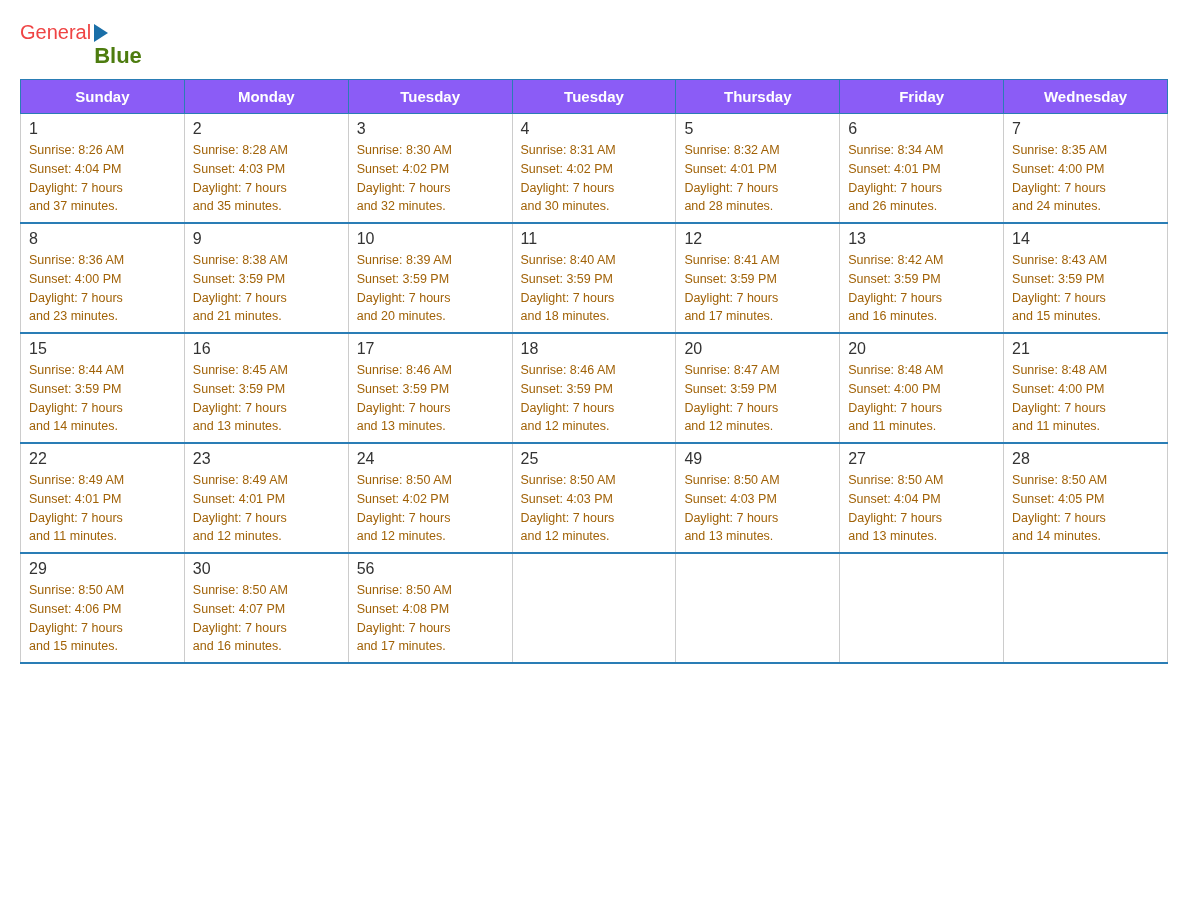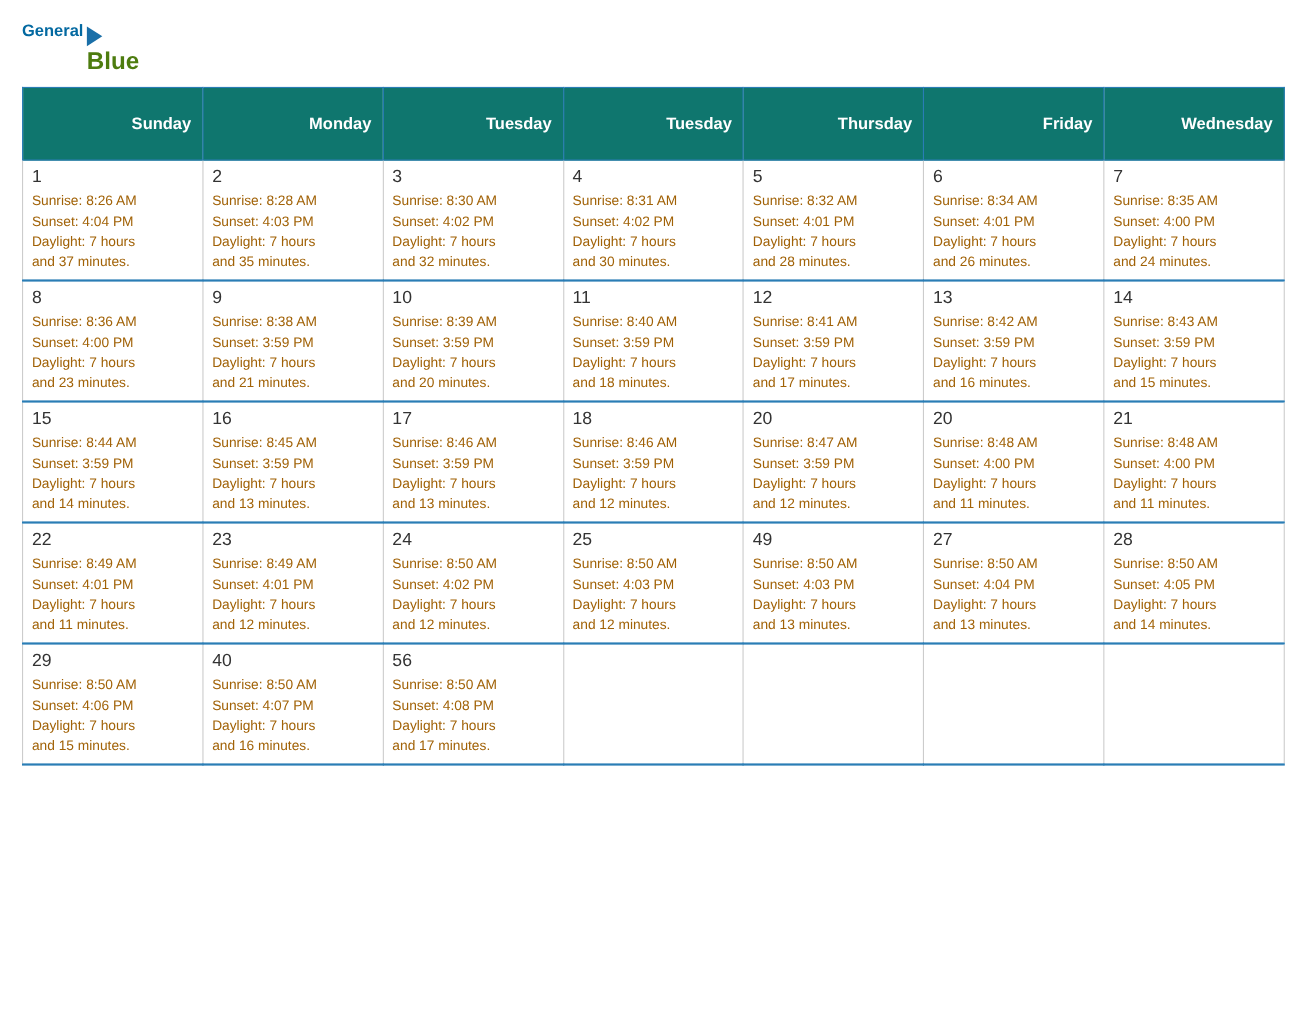--- a/index.html
+++ b/index.html
@@ -34,26 +34,26 @@
       font-size: 22px;
       color: #555;
       margin-top: 5px;
     }
     table {
       width: 100%;
       border-collapse: collapse;
       margin-top: 10px;
     }
     thead th {
-      background-color: #0f766e;
+      background-color: #8b5cf6;
       color: #fff;
       font-size: 15px;
       font-weight: bold;
-      padding: 24px 10px;
-      text-align: right;
+      padding: 8px 10px;
+      text-align: center;
       border: 1px solid #2a7db5;
     }
     tbody td {
       border: 1px solid #ccc;
       vertical-align: top;
       padding: 6px 8px;
       width: 14.28%;
       font-size: 13px;
       color: #333;
       min-height: 100px;
@@ -74,21 +74,21 @@
     }
     .empty-cell {
       background: #fff;
     }
   </style>
 </head>
 <body>
 
 <div class="header">
   <div class="logo-wrapper">
-    <div style="font-size:15px;font-weight:bold;color:#0369a1;line-height:1.2;">General</div>
+    <div style="font-size:20px;font-weight:normal;color:#ef4444;line-height:1.2;">General</div>
     <div style="display:flex;flex-direction:column;margin-left:3px;">
       <div style="width:0;height:0;border-left:14px solid #1a6fa8;border-top:9px solid transparent;border-bottom:9px solid transparent;margin-top:4px;"></div>
       <div style="font-size:22px;font-weight:bold;color:#4d7c0f;margin-top:1px;">Blue</div>
     </div>
   </div>
   <div class="title-section">
     <div class="month-title"></div>
     <div class="location-title"></div>
   </div>
 </div>
@@ -370,21 +370,21 @@
         <td>
           <span class="day-number">29</span>
       <div class="day-info">
         Sunrise: 8:50 AM<br>
         Sunset: 4:06 PM<br>
         Daylight: 7 hours<br>
         and 15 minutes.
       </div>
         </td>
         <td>
-          <span class="day-number">40</span>
+          <span class="day-number">30</span>
       <div class="day-info">
         Sunrise: 8:50 AM<br>
         Sunset: 4:07 PM<br>
         Daylight: 7 hours<br>
         and 16 minutes.
       </div>
         </td>
         <td>
           <span class="day-number">56</span>
       <div class="day-info">

